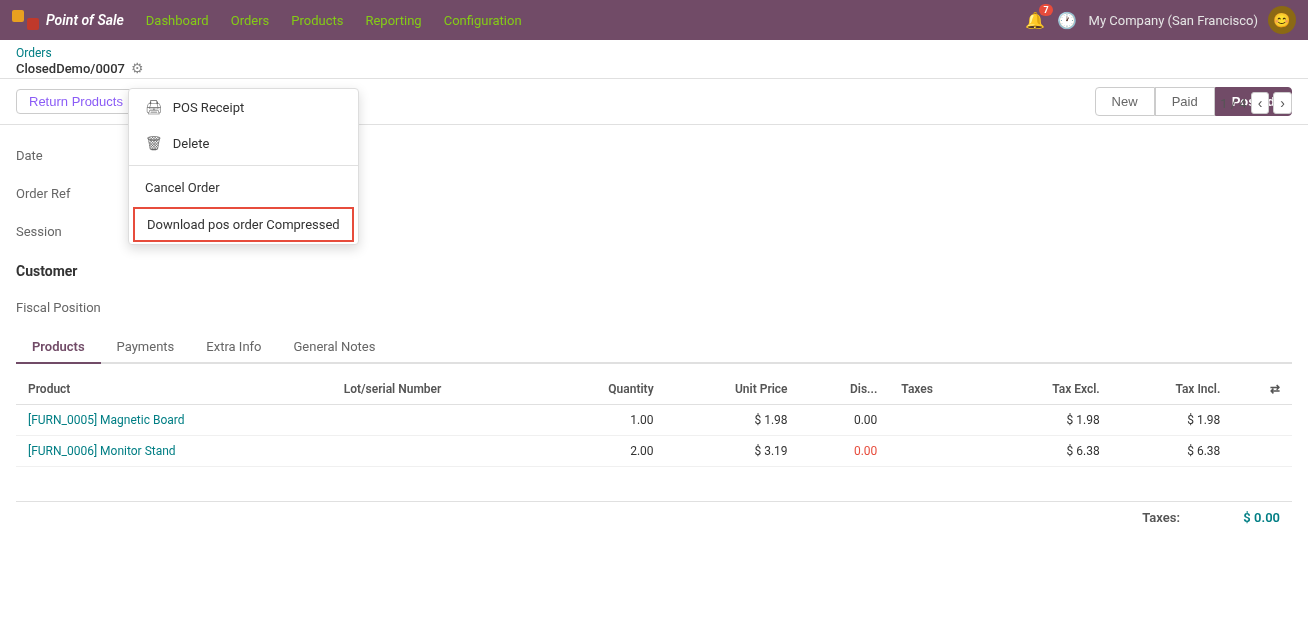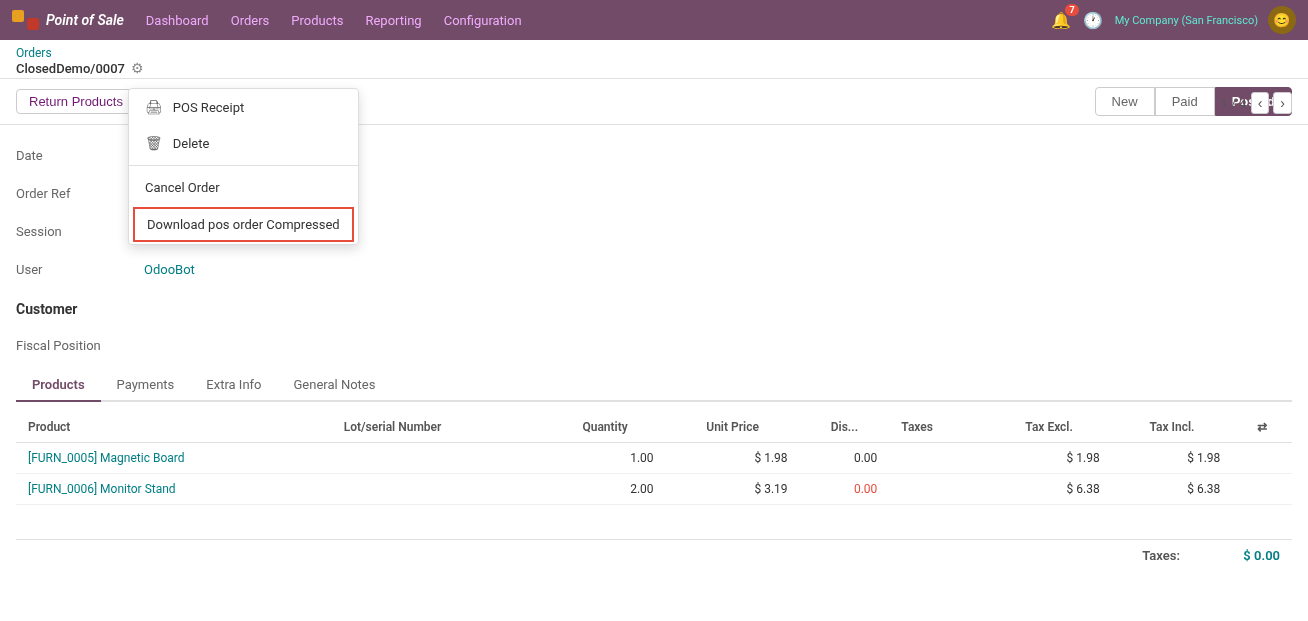--- a/index.html
+++ b/index.html
@@ -14,37 +14,37 @@
       display: flex; align-items: center; gap: 6px; margin-right: 8px; font-style: italic;
     }
     .logo-icon {
       width: 28px; height: 20px; display: flex; gap: 3px;
     }
     .logo-sq1 { width: 12px; height: 12px; background: #E8A020; border-radius: 2px; align-self: flex-start; }
     .logo-sq2 { width: 12px; height: 12px; background: #C0392B; border-radius: 2px; align-self: flex-end; margin-top: -4px; }
     .topnav-app-name { font-weight: 600; font-size: 14px; color: #fff; white-space: nowrap; }
     .topnav-menu { display: flex; align-items: center; gap: 2px; flex: 1; }
     .topnav-item {
-      color: #f0abfc; font-size: 13px; padding: 4px 10px; border-radius: 4px;
+      color: #84cc16; font-size: 13px; padding: 4px 10px; border-radius: 4px;
       cursor: pointer; white-space: nowrap;
     }
     .topnav-right { display: flex; align-items: center; gap: 10px; margin-left: auto; }
     .notif-icon {
       position: relative; cursor: pointer;
     }
     .notif-badge {
       position: absolute; top: -5px; right: -6px;
       background: #E74C3C; color: #fff; border-radius: 10px;
       font-size: 9px; padding: 1px 4px; font-weight: 700;
     }
     .icon-bell, .icon-clock {
       width: 22px; height: 22px; display: flex; align-items: center; justify-content: center;
       font-size: 16px; color: #fff;
     }
-    .company-name { color: #5eead4; font-size: 11px; cursor: pointer; }
+    .company-name { color: #e5e5e5; font-size: 13px; cursor: pointer; }
     .avatar {
       width: 28px; height: 28px; border-radius: 50%; background: #8B6914;
       display: flex; align-items: center; justify-content: center; color: #fff; font-size: 14px;
       cursor: pointer;
     }
 
     
     .breadcrumb-area {
       padding: 6px 16px 2px; border-bottom: 1px solid #e0e0e0;
       display: flex; flex-direction: column; gap: 0;
@@ -69,21 +69,21 @@
     
     .main-content { display: flex; flex-direction: column; height: calc(100vh - 90px); overflow: hidden; }
 
     
     .action-bar {
       display: flex; align-items: center; padding: 8px 16px; gap: 8px;
       border-bottom: 1px solid #e0e0e0;
     }
     .btn-return {
       border: 1px solid #ccc; background: #fff; padding: 4px 12px;
-      border-radius: 4px; cursor: pointer; font-size: 13px; color: #701a75;
+      border-radius: 4px; cursor: pointer; font-size: 13px; color: #8b5cf6;
     }
     .spacer { flex: 1; }
     .status-bar { display: flex; align-items: center; gap: 0; }
     .status-btn {
       padding: 6px 16px; border: 1px solid #ccc; background: #fff;
       font-size: 13px; cursor: pointer; color: #666;
     }
     .status-btn:first-child { border-radius: 4px 0 0 4px; }
     .status-btn.active {
       background: #714B67; color: #fff; border-color: #714B67; font-weight: 600;
@@ -106,21 +106,21 @@
     }
     .tab-item.active { color: #714B67; border-bottom-color: #714B67; font-weight: 600; }
 
     
     .data-table { width: 100%; border-collapse: collapse; font-size: 12px; }
     .data-table thead tr { border-bottom: 1px solid #e0e0e0; }
     .data-table th {
       text-align: left; padding: 8px 12px; color: #555; font-weight: 600;
       white-space: nowrap;
     }
-    .data-table th.right { text-align: center; margin-top: 44px; }
+    .data-table th.right { text-align: right; margin-top: 44px; }
     .data-table td { padding: 8px 12px; border-bottom: 1px solid #f0f0f0; }
     .data-table td.right { text-align: right; }
     .data-table td.link { color: #017E84; cursor: pointer; }
     .data-table td.red { color: #E74C3C; }
 
     
     .table-footer { padding: 8px 12px; display: flex; justify-content: flex-end; gap: 40px; align-items: center; border-top: 1px solid #e0e0e0; margin-top: 24px; }
     .footer-label { color: #555; font-weight: 600; }
     .footer-value { color: #017E84; font-weight: 600; min-width: 60px; text-align: right; }
     .dropdown-menu {
@@ -202,24 +202,20 @@
   <div class="form-body">
     <div class="form-row">
       <span class="form-label">Date</span>
     </div>
     <div class="form-row">
       <span class="form-label">Order Ref</span>
     </div>
     <div class="form-row">
       <span class="form-label">Session</span>
       <span class="form-value link">POS/00002</span>
-    </div>
-    <div class="form-row">
-      <span class="form-label">User</span>
-      <span class="form-value link">OdooBot</span>
     </div>
     <div class="form-row">
       <span class="form-section-title">Customer</span>
     </div>
     <div class="form-row">
       <span class="form-label">Fiscal Position</span>
     </div>
 
     <div class="tabs-row">
       <div class="tab-item active">Products</div>

